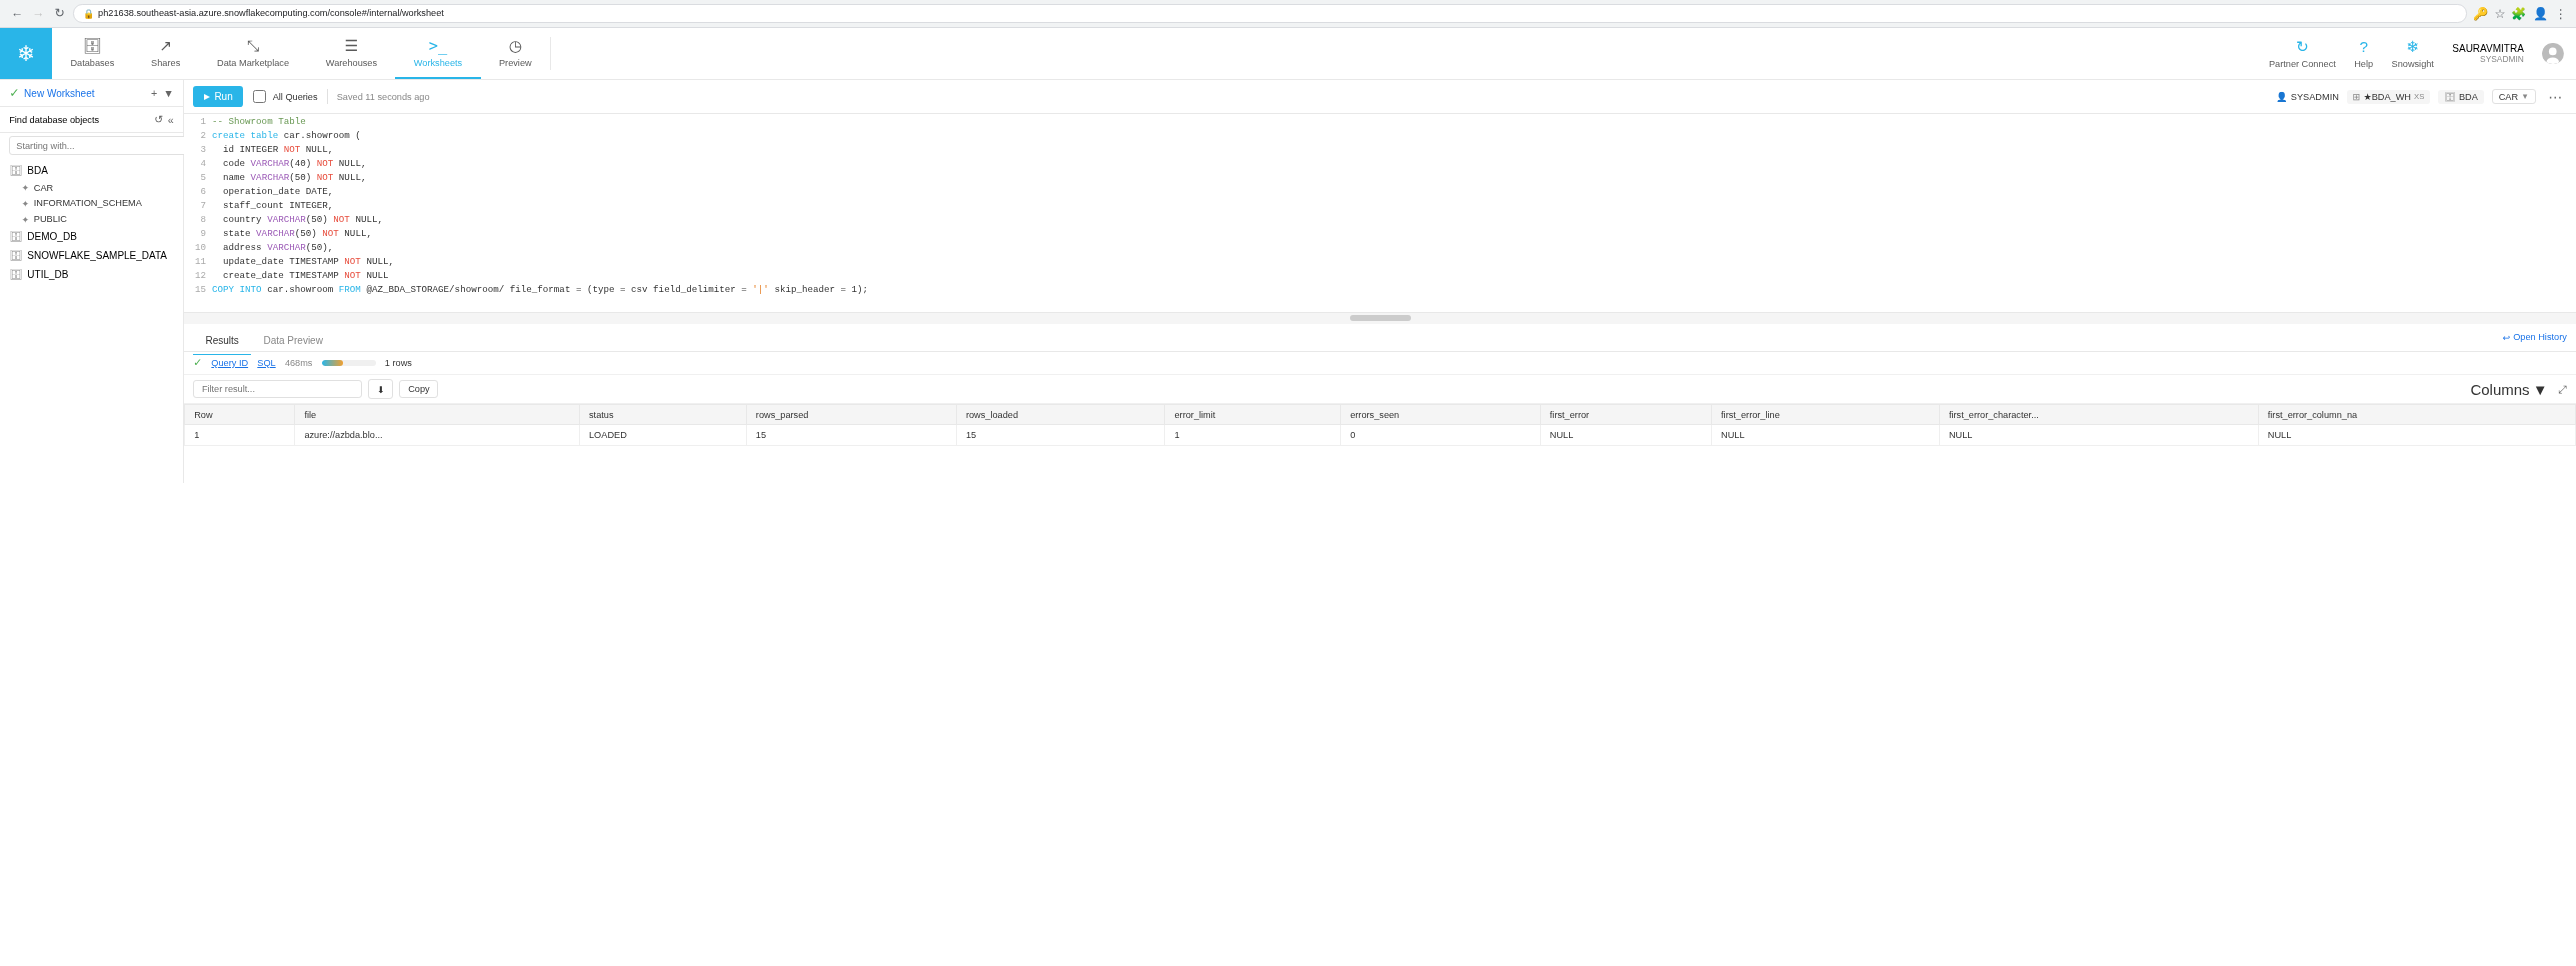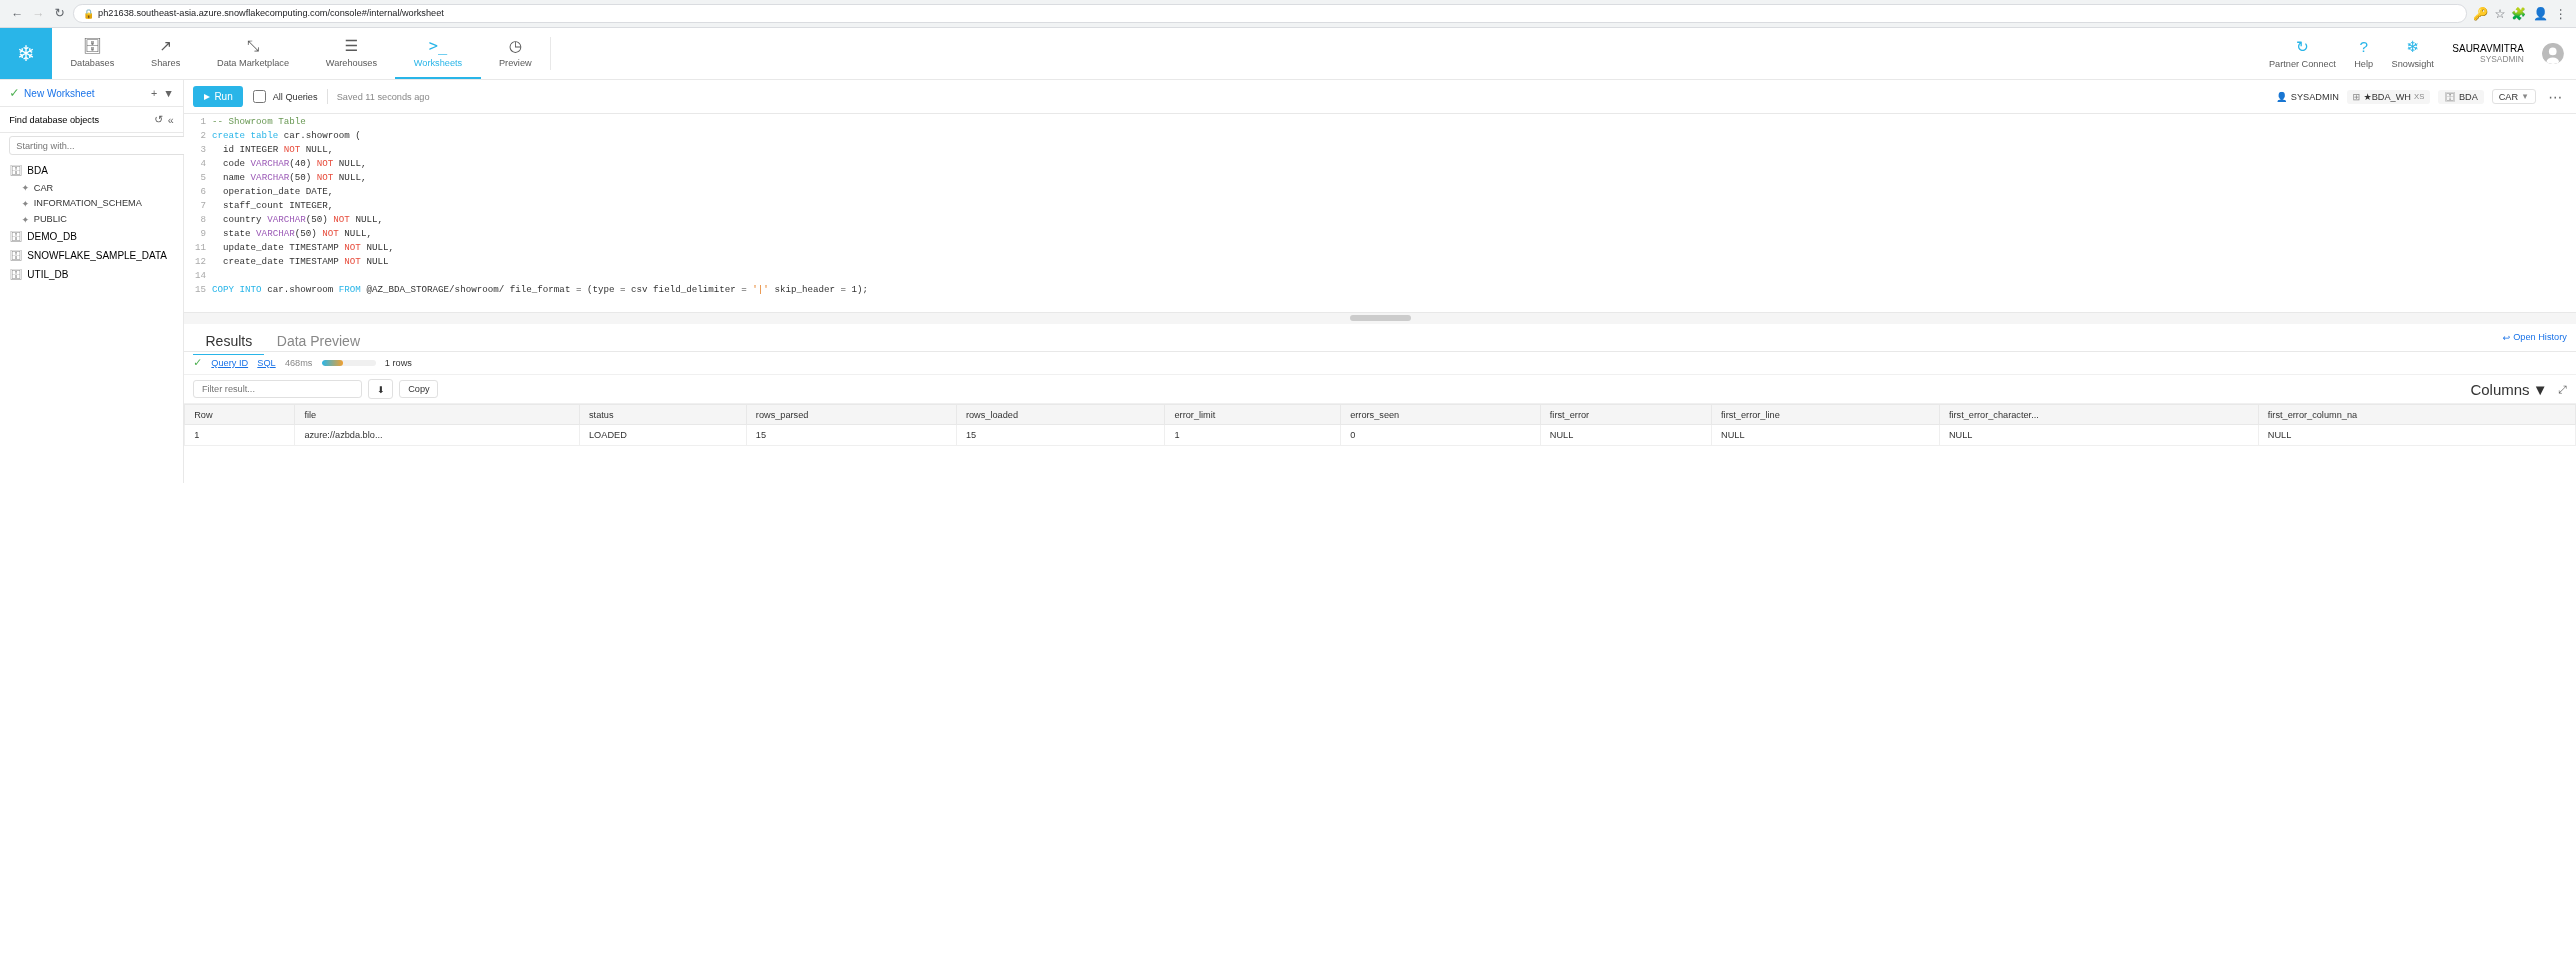--- a/index.html
+++ b/index.html
@@ -269,21 +269,21 @@
       display: flex;
       align-items: center;
       border-bottom: 0.8px solid #e8e8e8;
       padding: 0 9.2px;
       height: 28px;
     }
     .result-tab {
       padding: 0 12.3px;
       height: 100%;
       display: flex; align-items: center;
-      font-size: 14px; color: #888;
+      font-size: 10px; color: #888;
       cursor: pointer;
       border-bottom: 1.5px solid transparent;
       margin-top: 8px;
     }
     .result-tab.active { color: #333; border-bottom-color: #29B5E8; font-weight: 500; }
     .open-history-btn {
       margin-left: auto;
       font-size: 9.2px; color: #1a73e8; cursor: pointer;
       display: flex; align-items: center; gap: 3.1px;
       border: none; background: none;
@@ -559,30 +559,30 @@
       </div>
       <div class="code-line">
         <span class="line-num">8</span>
         <span class="line-code">  country <span class="kw-purple">VARCHAR</span>(50) <span class="kw-red">NOT</span> NULL,</span>
       </div>
       <div class="code-line">
         <span class="line-num">9</span>
         <span class="line-code">  state <span class="kw-purple">VARCHAR</span>(50) <span class="kw-red">NOT</span> NULL,</span>
       </div>
       <div class="code-line">
+        <span class="line-num">10</span>
+        <span class="line-code">  address <span class="kw-purple">VARCHAR</span>(50),</span>
+      </div>
+      <div class="code-line">
         <span class="line-num">11</span>
         <span class="line-code">  update_date TIMESTAMP <span class="kw-red">NOT</span> NULL,</span>
       </div>
       <div class="code-line">
         <span class="line-num">12</span>
         <span class="line-code">  create_date TIMESTAMP <span class="kw-red">NOT</span> NULL</span>
-      </div>
-      <div class="code-line">
-        <span class="line-num">14</span>
-        <span class="line-code"></span>
       </div>
       <div class="code-line">
         <span class="line-num">15</span>
         <span class="line-code"><span class="kw-blue">COPY INTO</span> car.showroom <span class="kw-blue">FROM</span> @AZ_BDA_STORAGE/showroom/ file_format = (type = csv field_delimiter = <span class="kw-string">'|'</span> skip_header = 1);</span>
       </div>
     </div>
 
     <div class="h-scrollbar-area">
       <div class="h-scrollbar-thumb"></div>
     </div>

